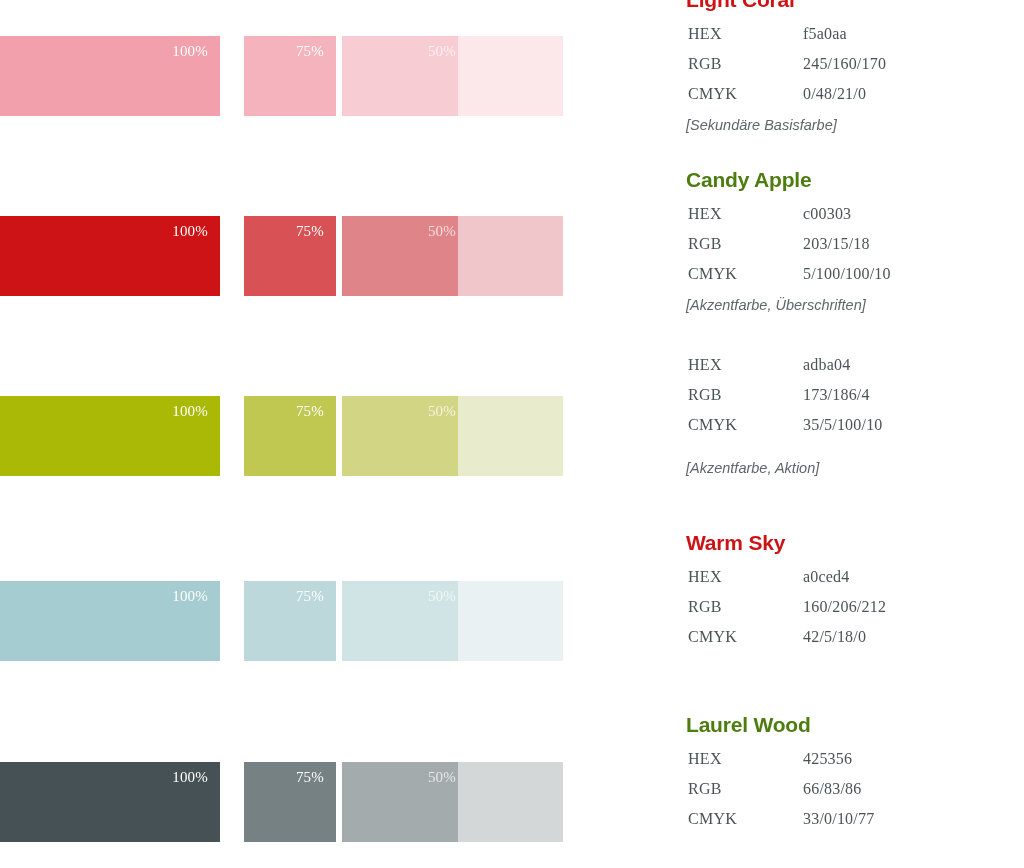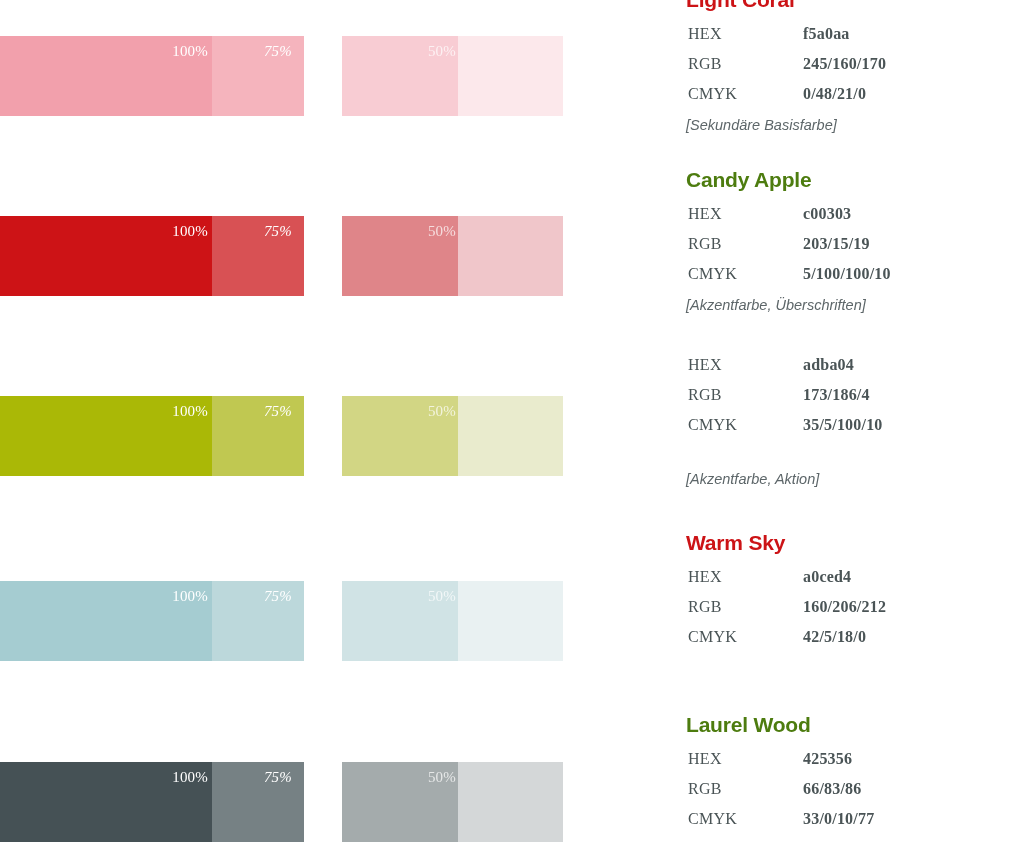--- a/index.html
+++ b/index.html
@@ -39,21 +39,21 @@
   }
 
   .swatch {
     position: absolute;
     top: 0;
     height: 80px;
     box-sizing: border-box;
   }
 
   .swatch.c0 { left: 0px;   width: 220px; }
-  .swatch.c1 { left: 212px; width: 92px; font-style: italic; }
+  .swatch.c1 { left: 244px; width: 92px; }
   .swatch.c2 { left: 342px; width: 126px; }
   .swatch.c3 { left: 458px; width: 105px; }
 
   .pct {
     position: absolute;
     right: 12px;
     top: 6px;
     font-family: "Liberation Serif", serif;
     font-size: 15px;
     line-height: 18px;
@@ -105,34 +105,33 @@
     left: 2px;
     top: 0;
     letter-spacing: 0.3px;
   }
 
   .spec-value {
     position: absolute;
     left: 117px;
     top: 0;
     letter-spacing: 0.2px;
-    font-weight: bold;
   }
 
   .usage {
     font-family: "Liberation Sans", sans-serif;
     font-style: italic;
     font-size: 14.5px;
     color: #5d6669;
     line-height: 20px;
     margin-top: 6px;
     white-space: nowrap;
   }
 
-  .usage.extra-gap { margin-top: 29px; }
+  .usage.extra-gap { margin-top: 18px; }
 </style>
 </head>
 <body>
 
 <div id="page">
 
   <div id="swatch-area">
 
     <div class="swatch-row" style="top:36px">
       <div class="swatch c0" style="background-color: rgb(242, 160, 172);">
@@ -231,21 +230,21 @@
     </div>
 
     <div class="info-block" style="top:168px">
       <div class="color-name" style="color: #4d7c0f;">Candy Apple</div>
       <div class="spec-row">
         <span class="spec-label">HEX</span>
         <span class="spec-value">c00303</span>
       </div>
       <div class="spec-row">
         <span class="spec-label">RGB</span>
-        <span class="spec-value">203/15/19</span>
+        <span class="spec-value">203/15/18</span>
       </div>
       <div class="spec-row">
         <span class="spec-label">CMYK</span>
         <span class="spec-value">5/100/100/10</span>
       </div>
       <div class="usage">[Akzentfarbe, Überschriften]</div>
     </div>
 
     <div class="info-block" style="top:350px">
       <div class="spec-row">

